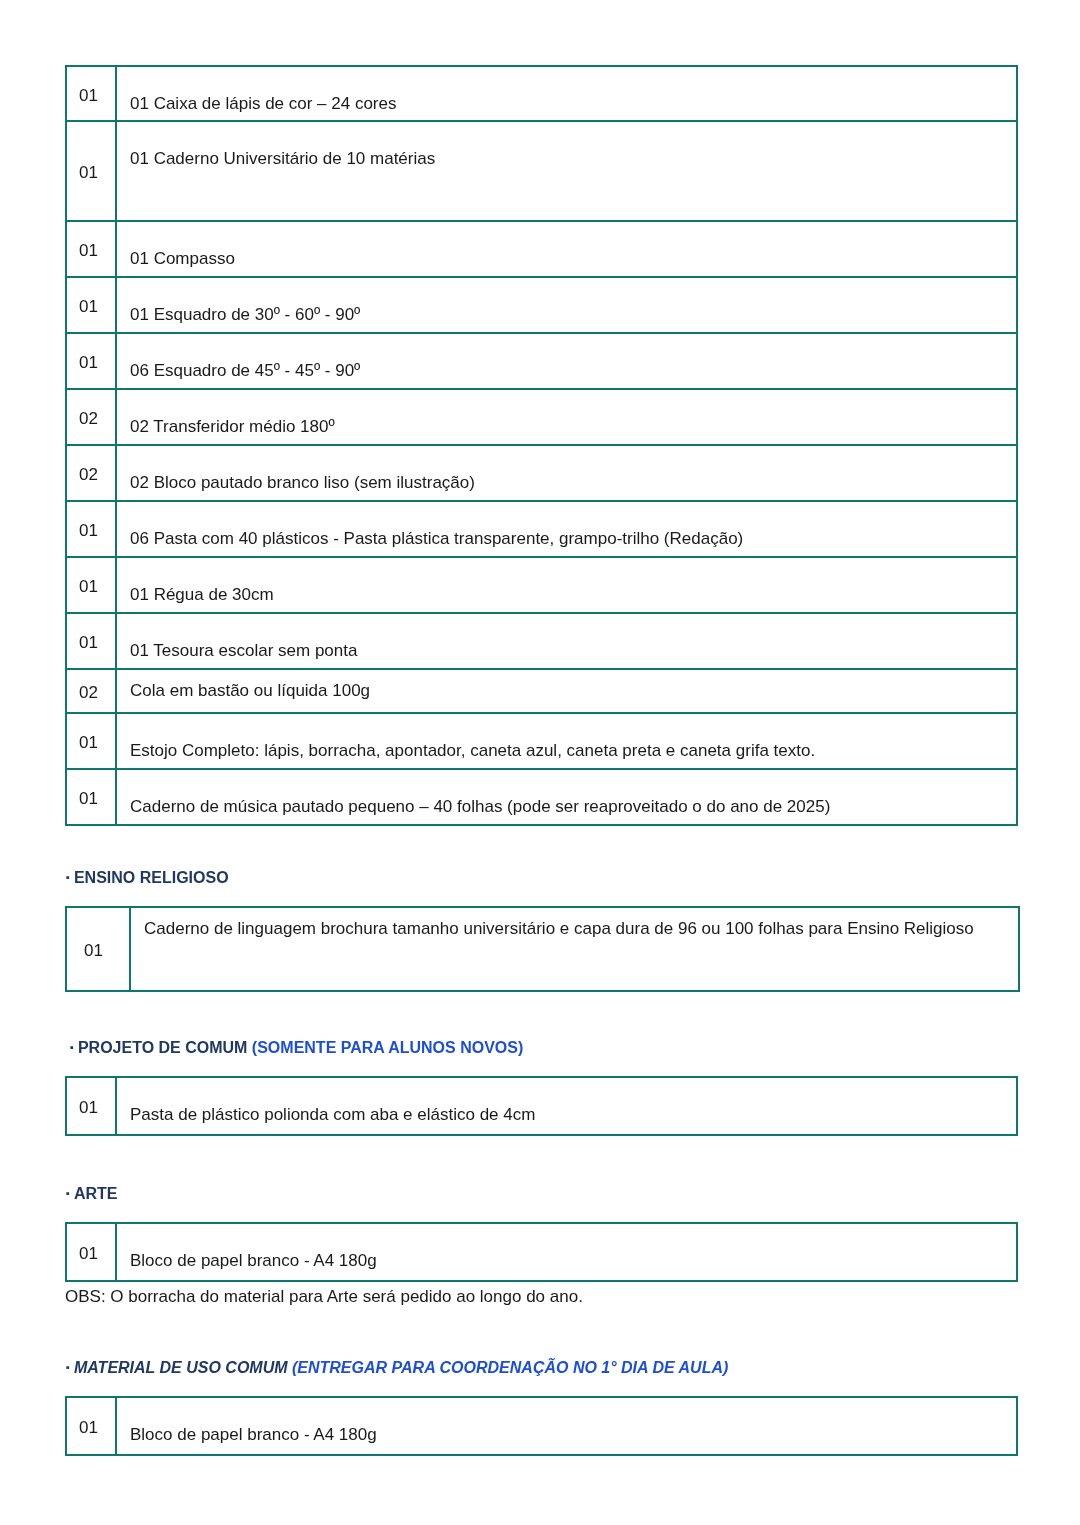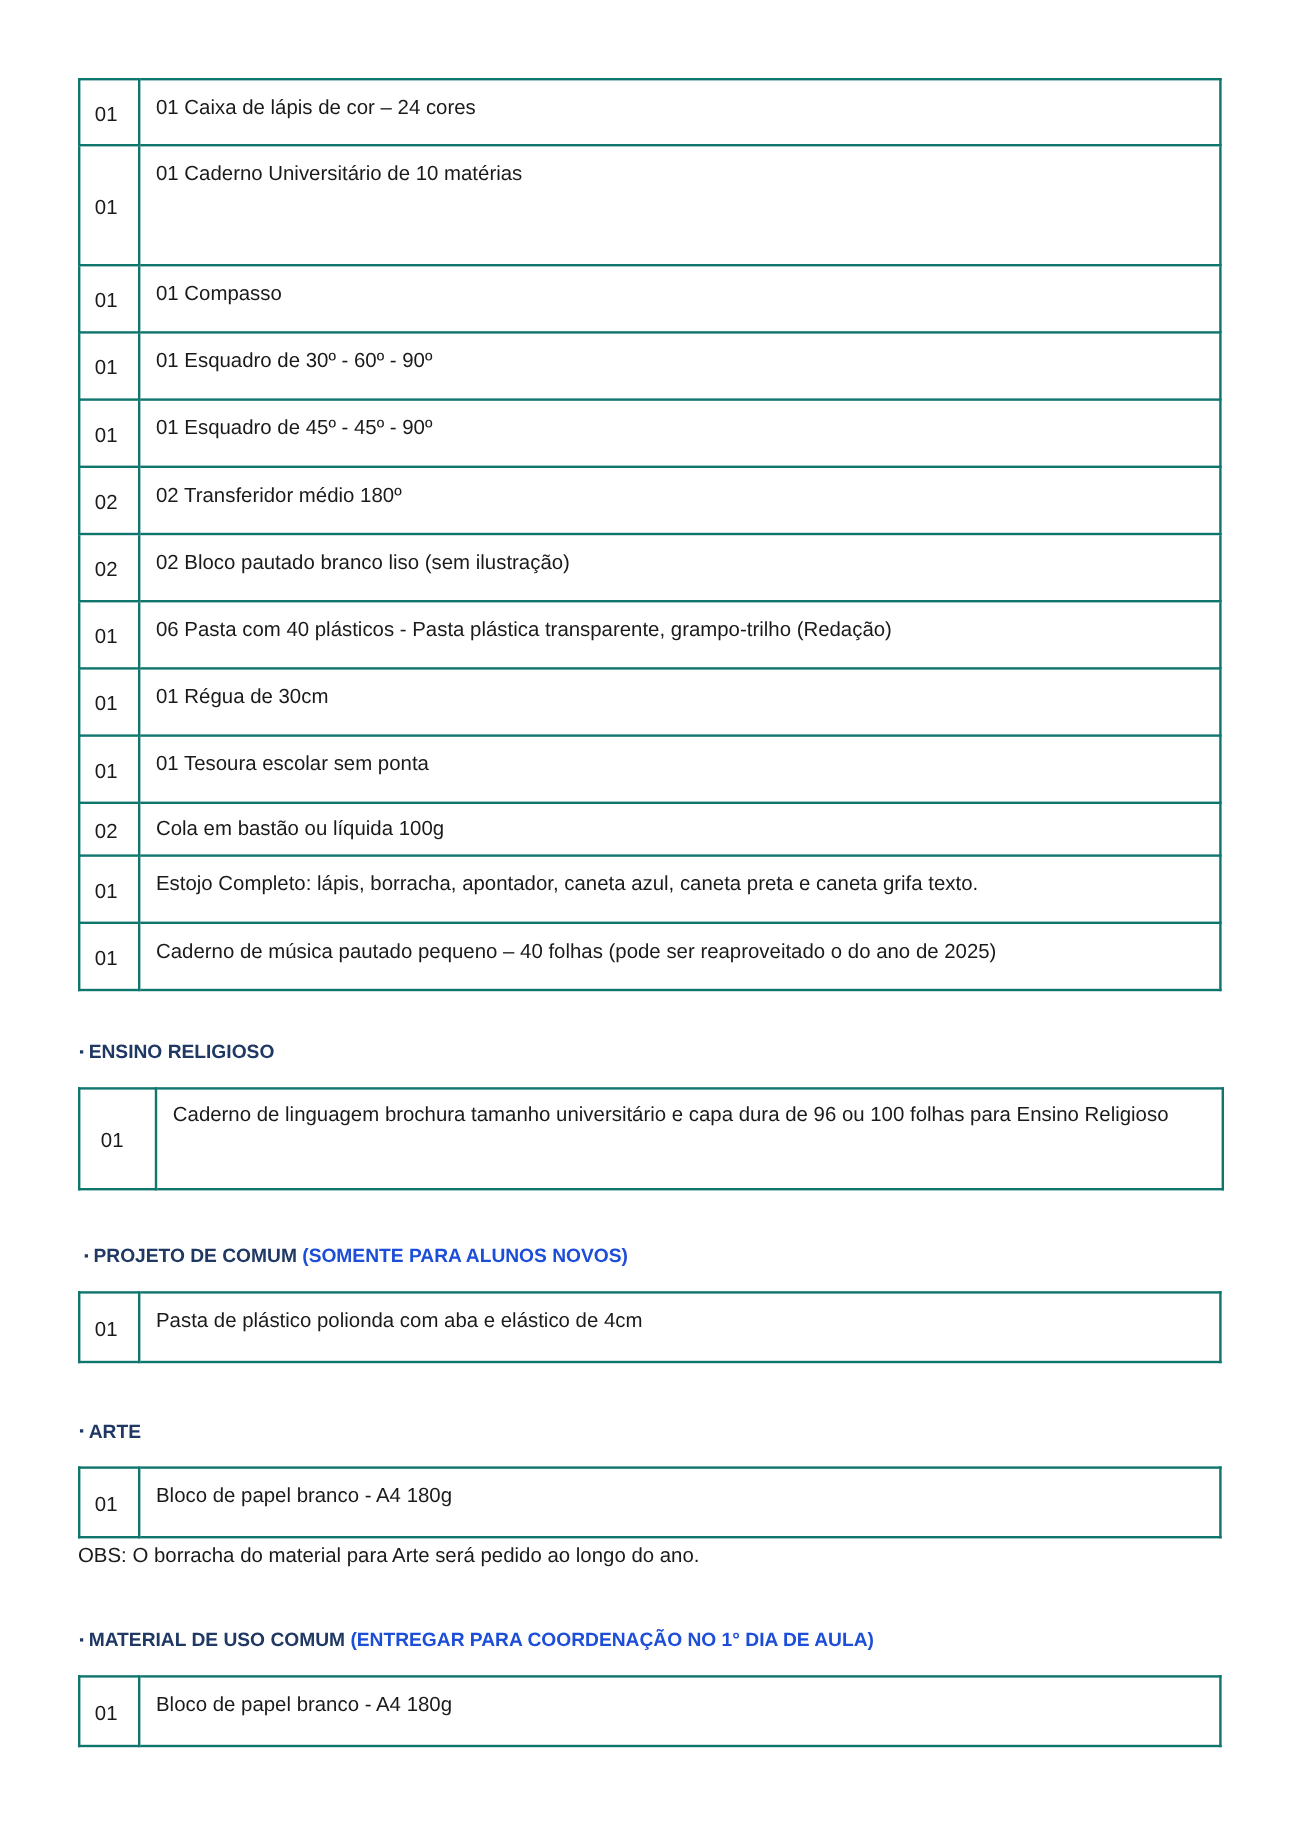--- a/index.html
+++ b/index.html
@@ -26,21 +26,21 @@
       vertical-align: top;
       padding: 0;
     }
     .tbl td.qty {
       vertical-align: middle;
       padding-left: 12px;
       padding-top: 4px;
     }
     .tbl td.desc {
       padding-left: 13px;
-      padding-top: 11px;
+      padding-top: 25px;
       line-height: 24px;
     }
     .heading {
       position: absolute;
       font-size: 16px;
       font-weight: bold;
       color: #1f3864;
       white-space: nowrap;
     }
     .heading .bullet {
@@ -78,21 +78,21 @@
     <tr style="height:56px;">
       <td class="qty">01</td>
       <td class="desc">01 Compasso</td>
     </tr>
     <tr style="height:56px;">
       <td class="qty">01</td>
       <td class="desc">01 Esquadro de 30º - 60º - 90º</td>
     </tr>
     <tr style="height:56px;">
       <td class="qty">01</td>
-      <td class="desc">01 Esquadro de 45º - 45º - 90º</td>
+      <td class="desc">06 Esquadro de 45º - 45º - 90º</td>
     </tr>
     <tr style="height:56px;">
       <td class="qty">02</td>
       <td class="desc">02 Transferidor médio 180º</td>
     </tr>
     <tr style="height:56px;">
       <td class="qty">02</td>
       <td class="desc">02 Bloco pautado branco liso (sem ilustração)</td>
     </tr>
     <tr style="height:56px;">
@@ -165,21 +165,21 @@
     </colgroup>
   <tbody>
     <tr style="height:58px;">
       <td class="qty">01</td>
       <td class="desc">Bloco de papel branco - A4 180g</td>
     </tr>
   </tbody>
 </table>
 <div class="obs" style="left:65px; top:1287px;">OBS: O borracha do material para Arte será pedido ao longo do ano.</div>
 
-<div class="heading" style="left:66px; top:1359px;">
+<div class="heading" style="left:66px; top:1359px;font-style:italic;">
   <span class="bullet">▪</span><span>MATERIAL DE USO COMUM</span>
   <span class="red">(ENTREGAR PARA COORDENAÇÃO NO 1° DIA DE AULA)</span>
 </div>
 <table class="tbl" style="left:65px; top:1396px; width:953px;">
   <colgroup>
       <col style="width:50px">
       <col>
     </colgroup>
   <tbody>
     <tr style="height:58px;">

